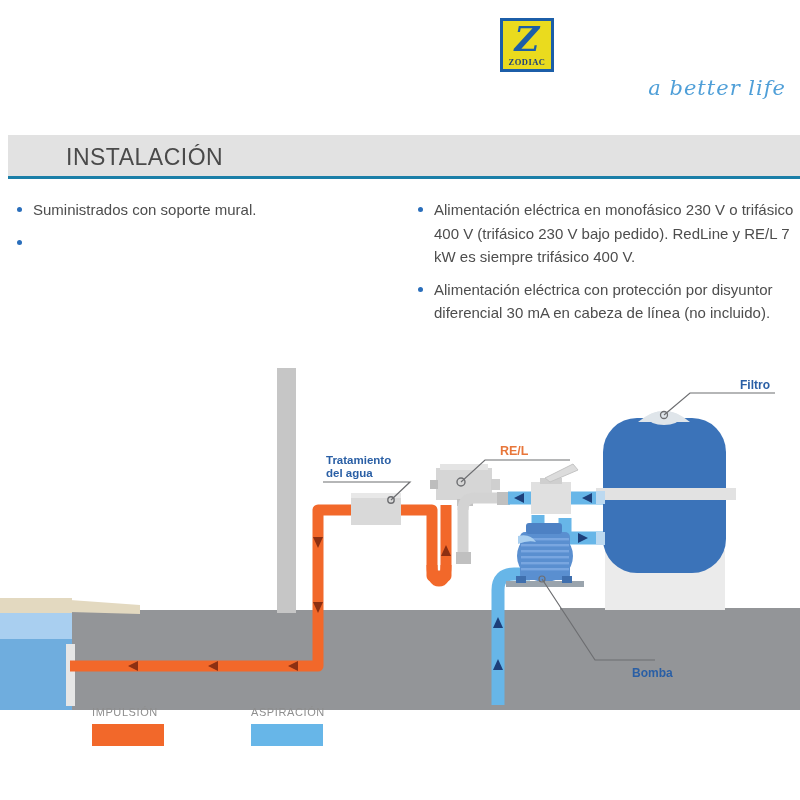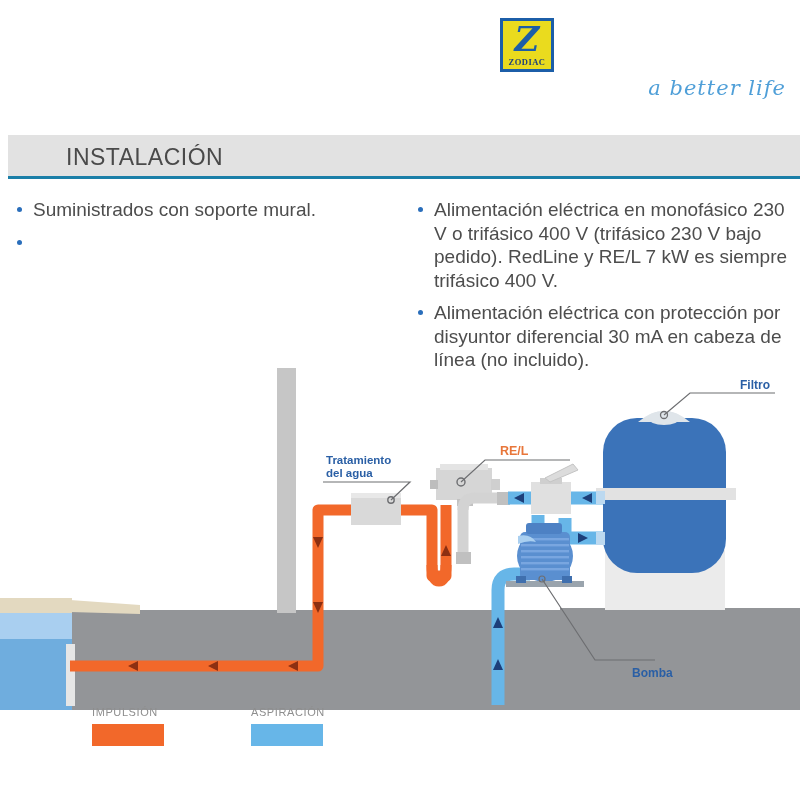--- a/index.html
+++ b/index.html
@@ -53,21 +53,21 @@
     position:absolute;left:22px;top:9px;
     font-size:23px;font-weight:normal;color:#4a4a4a;letter-spacing:.5px;margin-left:36px;
   }
 
   
   .bullets{position:absolute;top:198px;}
   #bullets-left{left:14px;width:390px;}
   #bullets-right{left:415px;width:380px;}
   .bullet{
     position:relative;padding-left:19px;margin-bottom:9px;
-    font-size:19px;line-height:23.5px;color:#4d4d4d;
+    font-size:15px;line-height:23.5px;color:#4d4d4d;
   }
   .bullet .dot{
     position:absolute;left:3px;top:9px;width:5px;height:5px;border-radius:50%;
     background:#2a6ebb;
   }
 
   
   #diagram{position:absolute;left:0;top:360px;width:800px;height:440px;}
   #diagram svg{display:block;}
 

